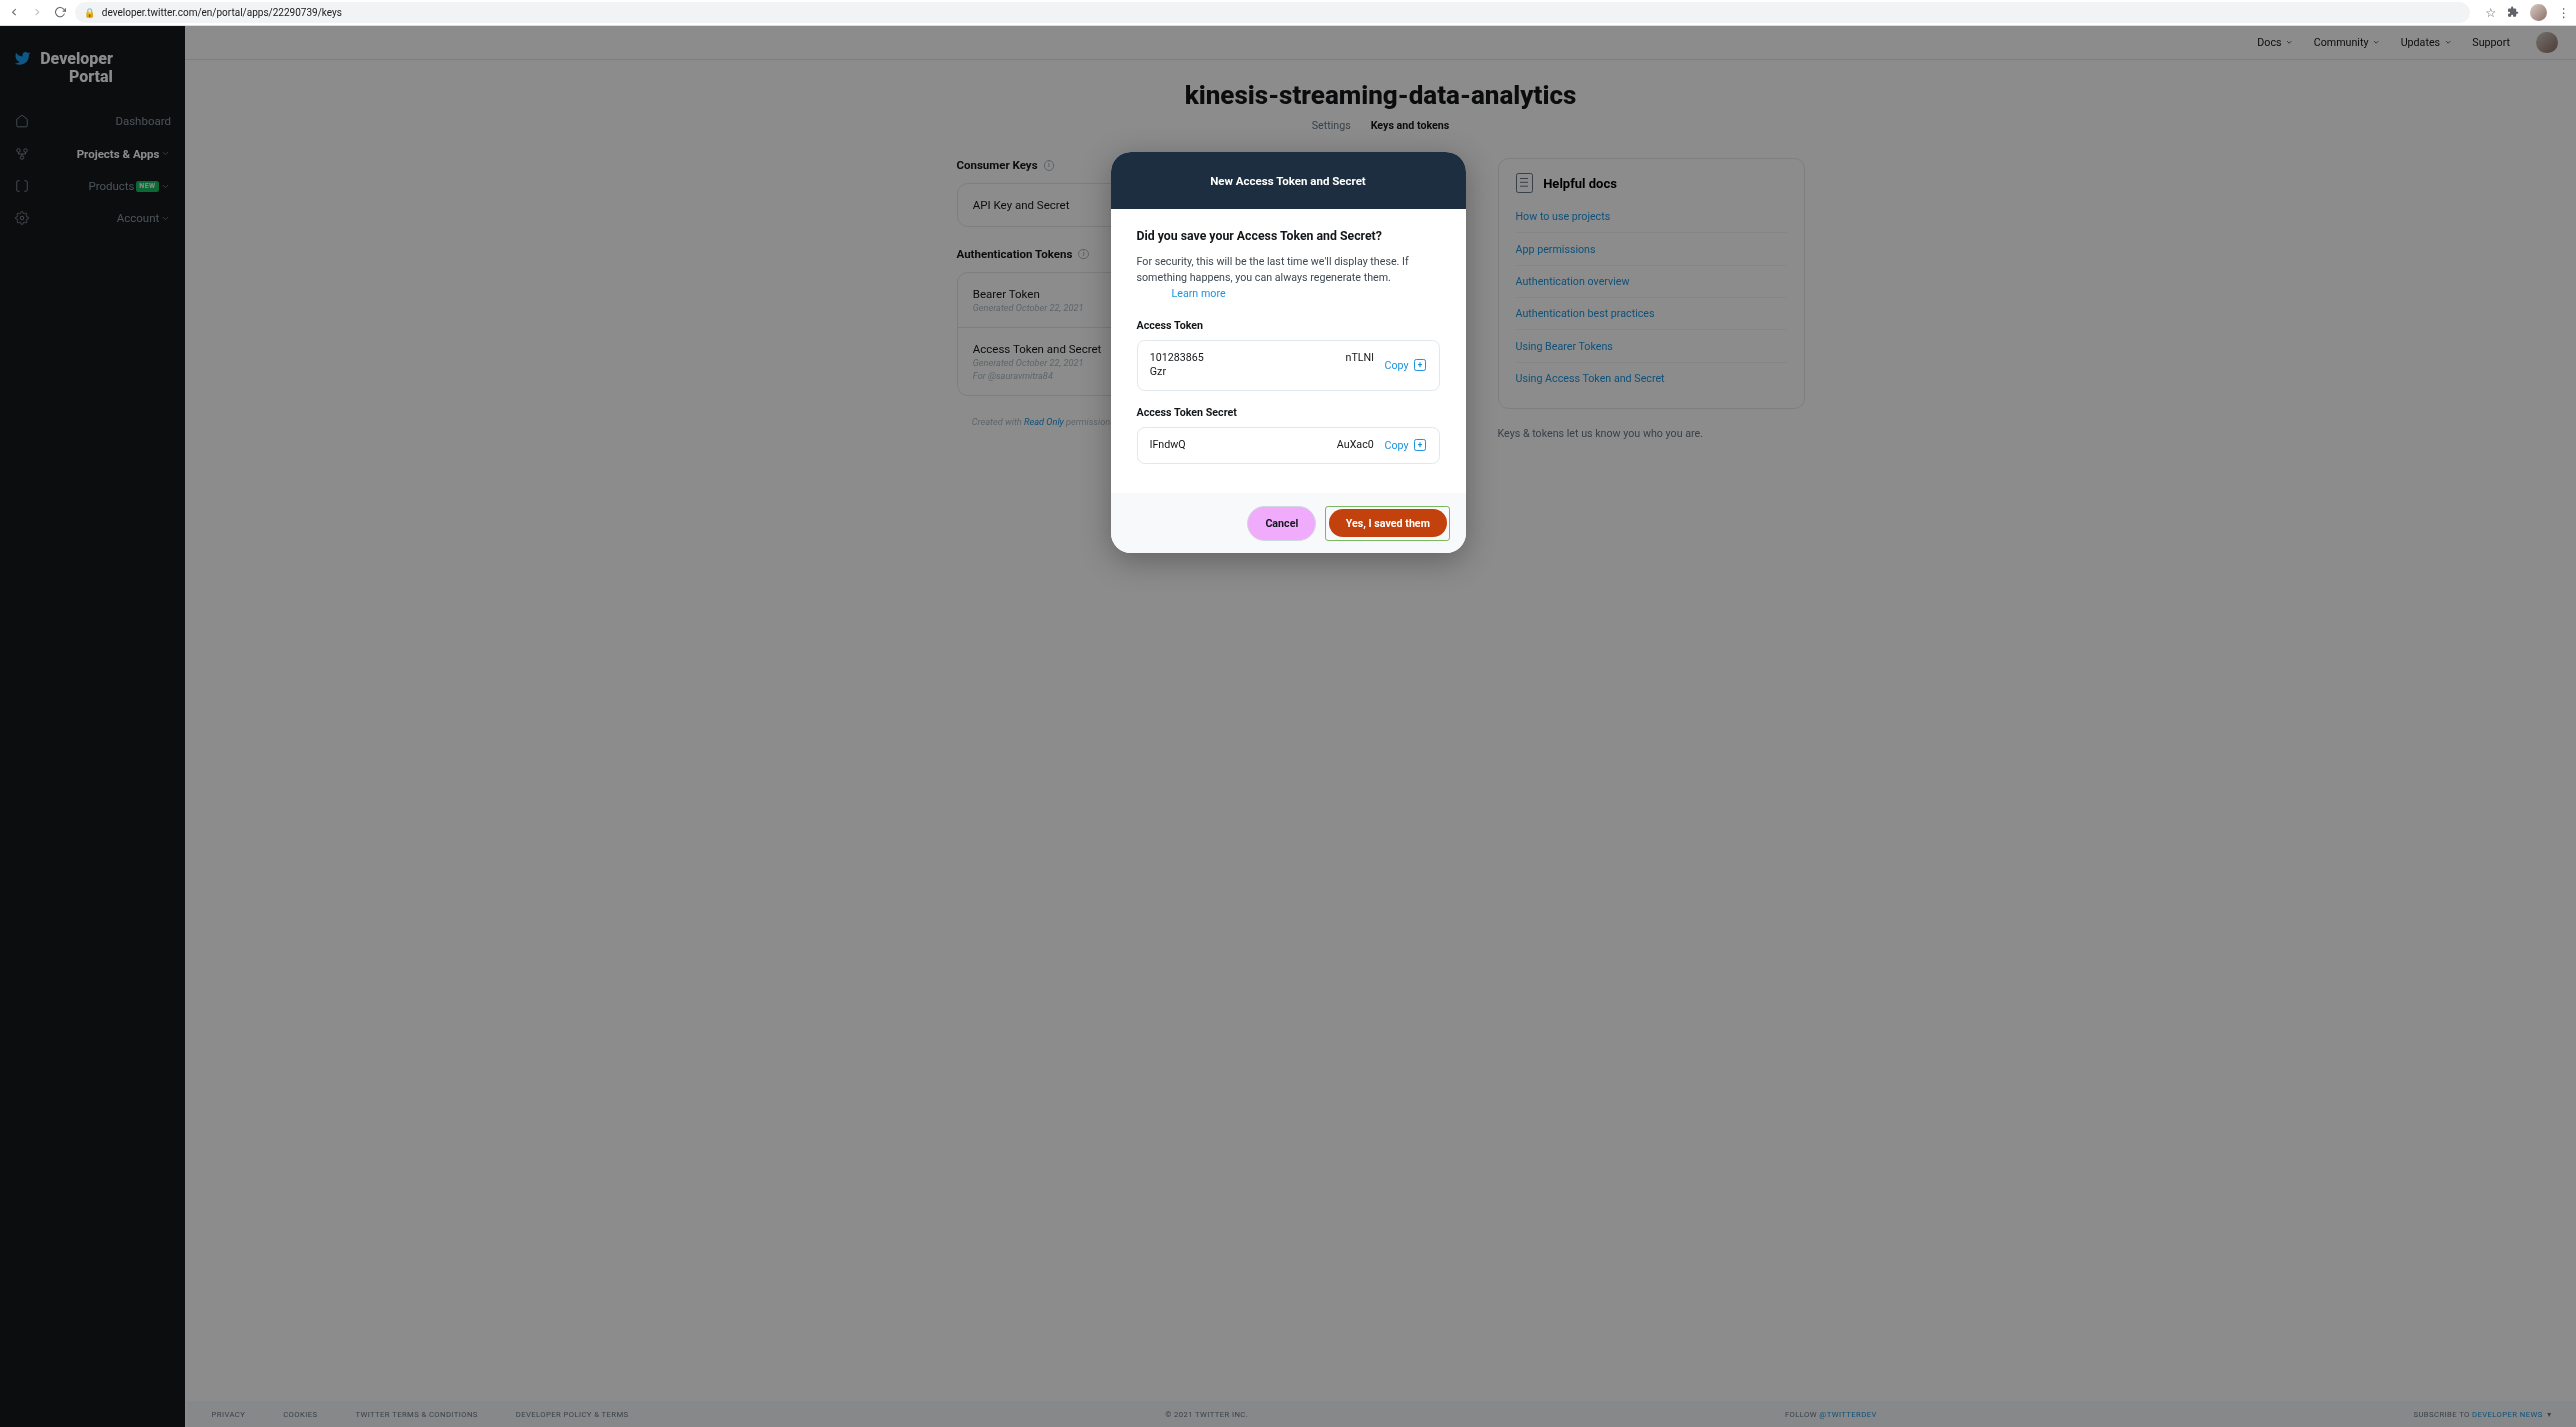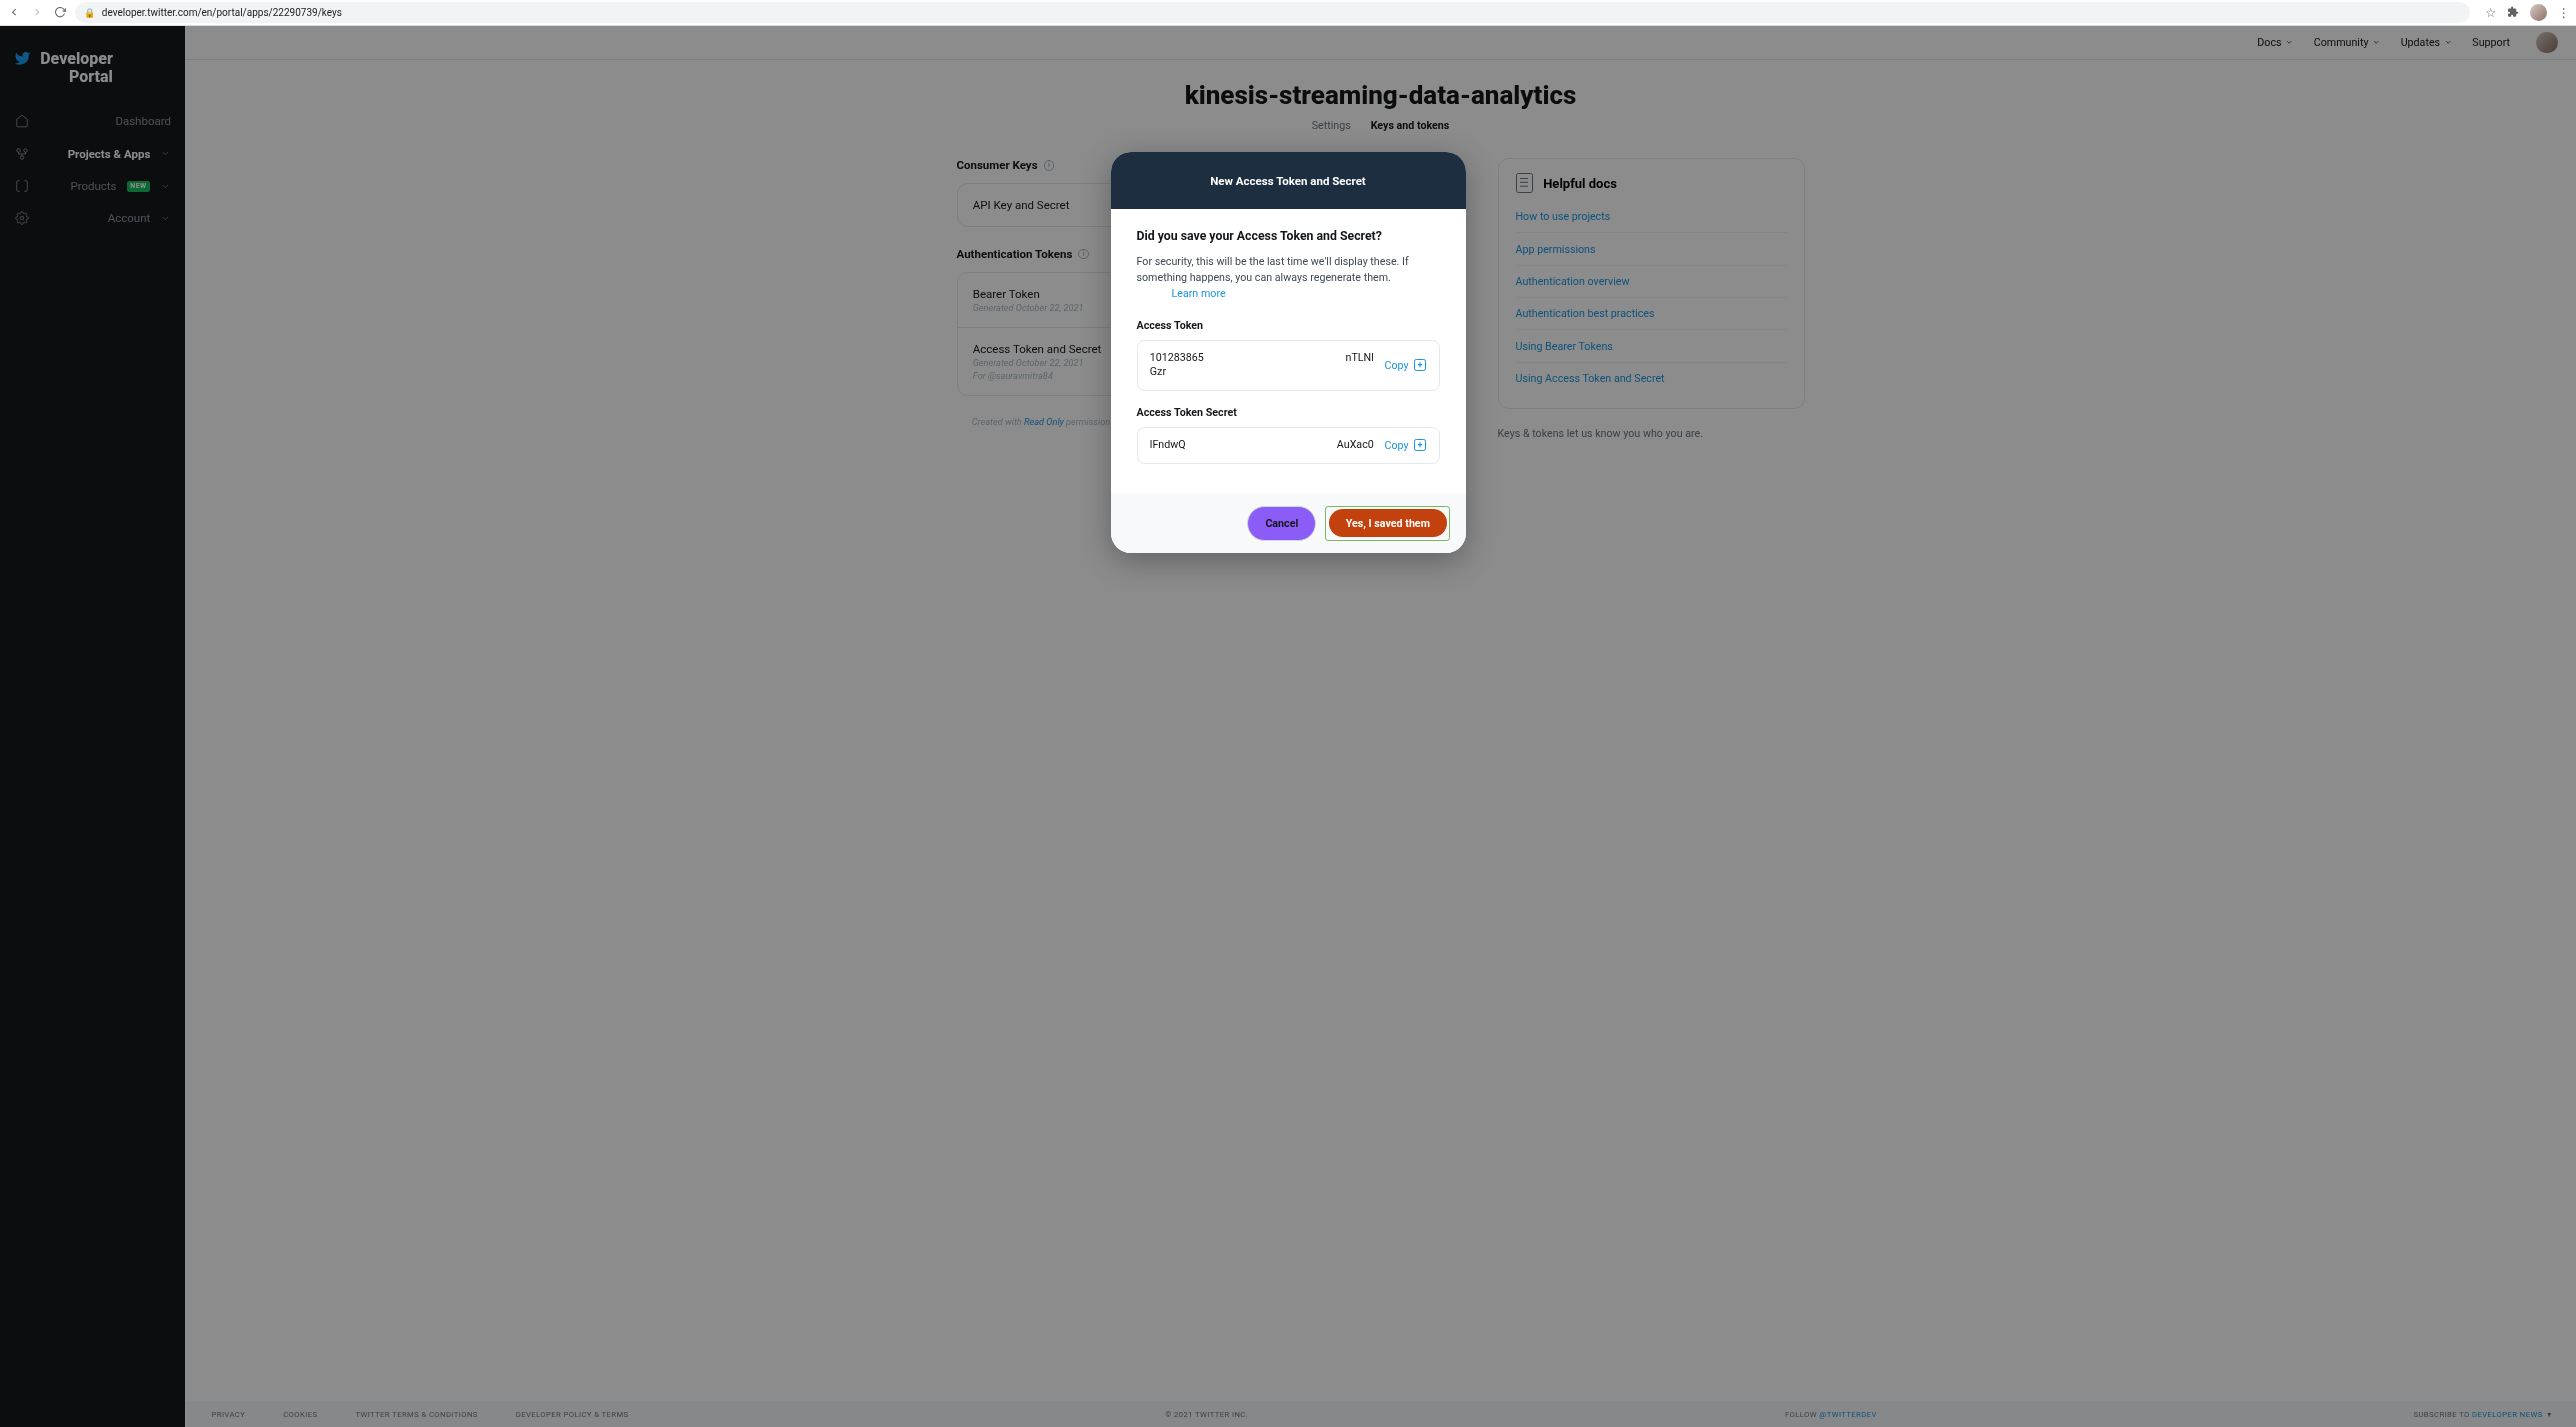--- a/index.html
+++ b/index.html
@@ -14,21 +14,21 @@
 .addr-right { display: flex; align-items: center; gap: 10.7px; margin-left: 7.7px; }
 .addr-right .icon { color: #5f6368; }
 .avatar-sm { width: 17px; height: 17px; border-radius: 50%; background: linear-gradient(135deg,#d7ccc8,#8d6e63); }
 
 
 .app { display: flex; height: calc(100% - 26px); position: relative; }
 .sidebar { width: 185px; background: #15181c; color: #8899a6; padding: 24px 0; flex-shrink: 0; text-align: right; }
 .brand { display: flex; align-items: flex-start; gap: 9.2px; padding: 0 14px 18.4px 14px; }
 .tw-logo { color: #1da1f2; }
 .brand-text { color: #fff; font-weight: 800; font-size: 16px; line-height: 1.15; }
-.side-item { display: flex; align-items: center; gap: 10px; padding: 9.2px 14px; font-size: 11.5px; cursor: pointer; }
+.side-item { display: flex; align-items: center; gap: 1px; padding: 9.2px 14px; font-size: 11.5px; cursor: pointer; }
 .side-item .lbl { flex: 1; }
 .side-item.active .lbl { color: #fff; font-weight: 700; }
 .side-item .chev { color: #657786; }
 .badge-new { background: #17bf63; color: #fff; font-size: 7px; font-weight: 700; padding: 1.5px 3.8px; border-radius: 2.3px; letter-spacing: 0.4px; }
 .side-icon { width: 15.3px; display: flex; justify-content: center; }
 
 .main { flex: 1; background: #fff; overflow-y: auto; position: relative; }
 .topnav { height: 34px; border-bottom: 0.8px solid #e1e8ed; display: flex; align-items: center; justify-content: flex-end; padding: 0 18.4px; gap: 20px; font-size: 10.7px; color: #14171a; }
 .topnav .link { display: flex; align-items: center; gap: 3.8px; cursor: pointer; }
 .topnav .avatar { width: 21.5px; height: 21.5px; border-radius: 50%; background: linear-gradient(135deg,#d7ccc8,#8d6e63); margin-left: 6.1px; }
@@ -80,21 +80,21 @@
 .field-label { font-weight: 700; font-size: 10.7px; margin-bottom: 7.7px; color: #14171a; }
 .token-box { border: 0.8px solid #e1e8ed; border-radius: 7.7px; padding: 10.7px 12.3px; display: flex; align-items: center; margin-bottom: 15.3px; }
 .token-val { flex: 1; font-size: 10.7px; color: #14171a; display: flex; justify-content: space-between; gap: 15.3px; line-height: 1.3; }
 .token-val .start { word-break: break-all; }
 .copy-btn { color: #1b95e0; font-weight: 400; font-size: 10.7px; display: flex; align-items: center; gap: 5.4px; margin-left: 10.7px; cursor: pointer; }
 .copy-icon { width: 12.3px; height: 12.3px; border: 1.2px solid #1b95e0; border-radius: 2.3px; position: relative; }
 .copy-icon::after { content: "+"; position: absolute; inset: 0; display: flex; align-items: center; justify-content: center; font-size: 8.4px; color: #1b95e0; font-weight: 700; }
 
 .modal-foot { background: #f7f9fa; padding: 12.3px 15.3px; display: flex; justify-content: flex-end; gap: 9.2px; }
 .btn { border-radius: 766px; padding: 7.7px 17px; font-size: 10.7px; font-weight: 700; cursor: pointer; border: none; }
-.btn-ghost { background: #8b5cf6; border: 0.8px solid #cfd9de; color: #14171a; }
+.btn-ghost { background: #f0abfc; border: 0.8px solid #cfd9de; color: #14171a; }
 .btn-dark { background: #c2410c; color: #fff; }
 .highlight-box { border: 1.5px solid #7bb661; padding: 2.3px; border-radius: 3.1px; display: inline-flex; }
 
 svg { display: block; }
 </style>
 </head>
 <body>
 
 <div class="browser-bar">
   <div class="nav-btn">

